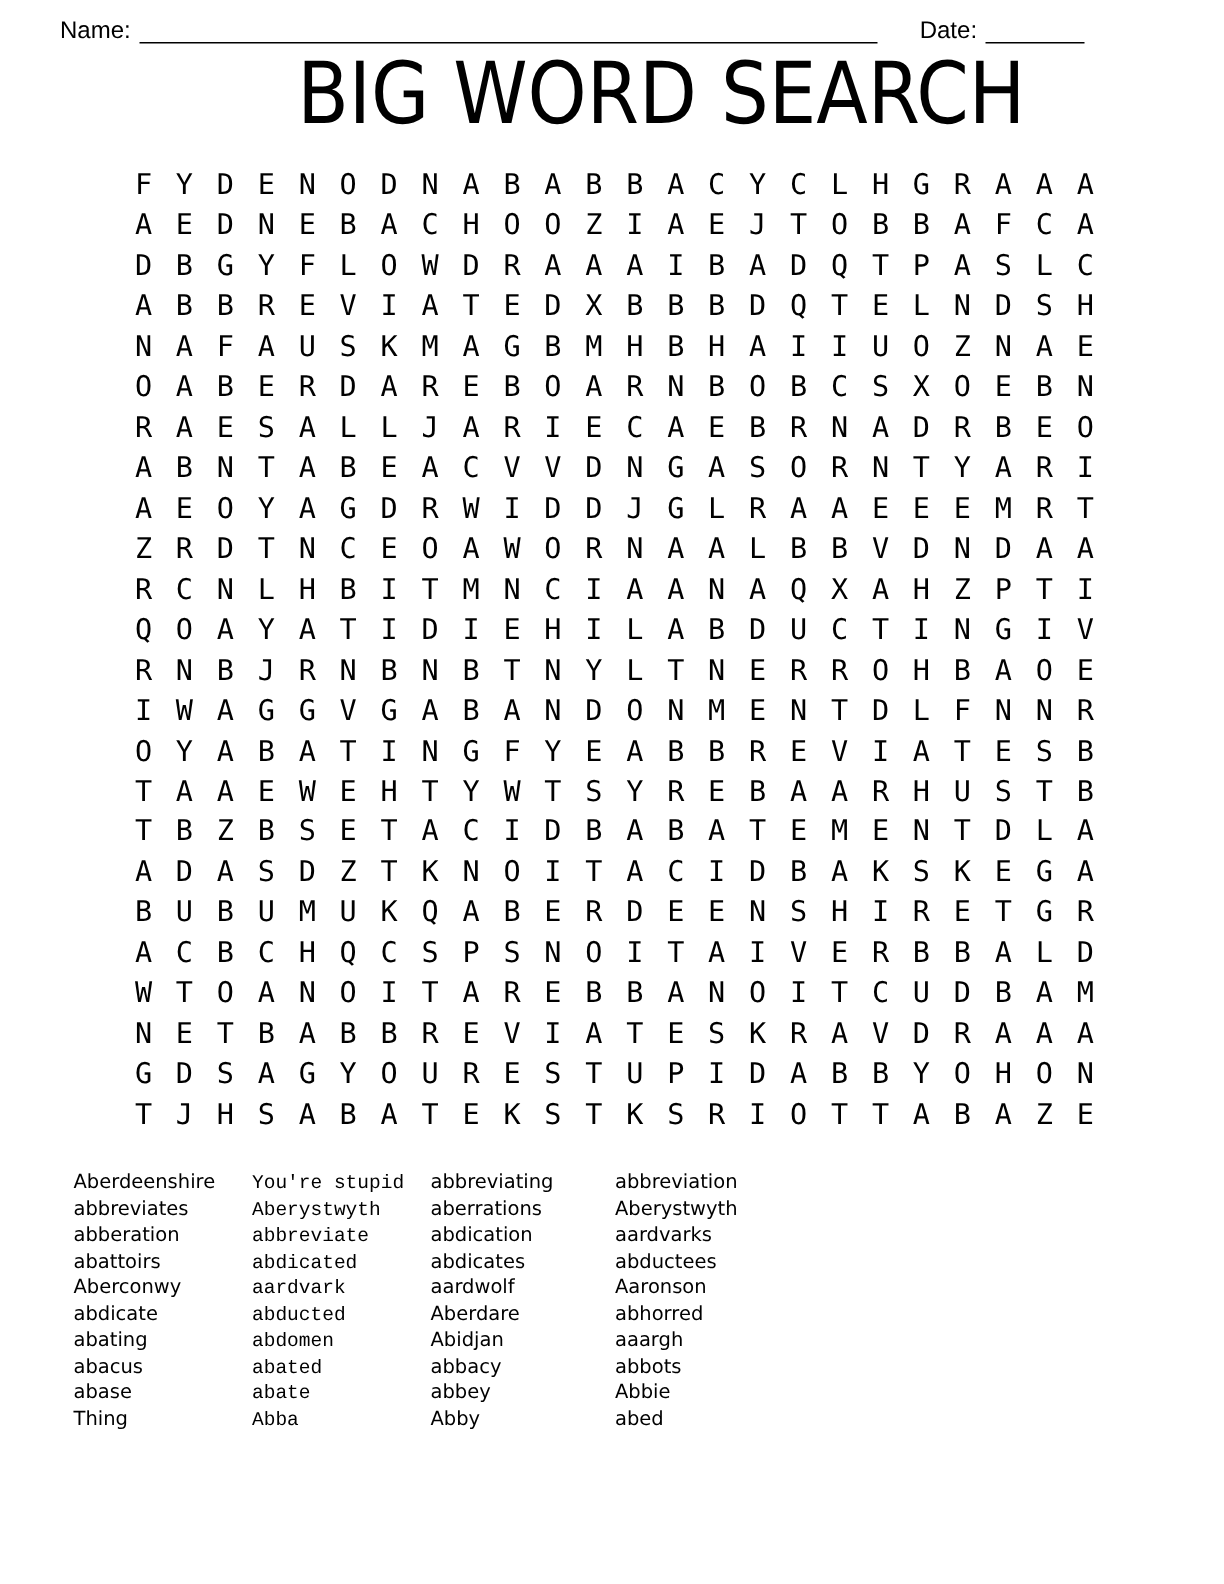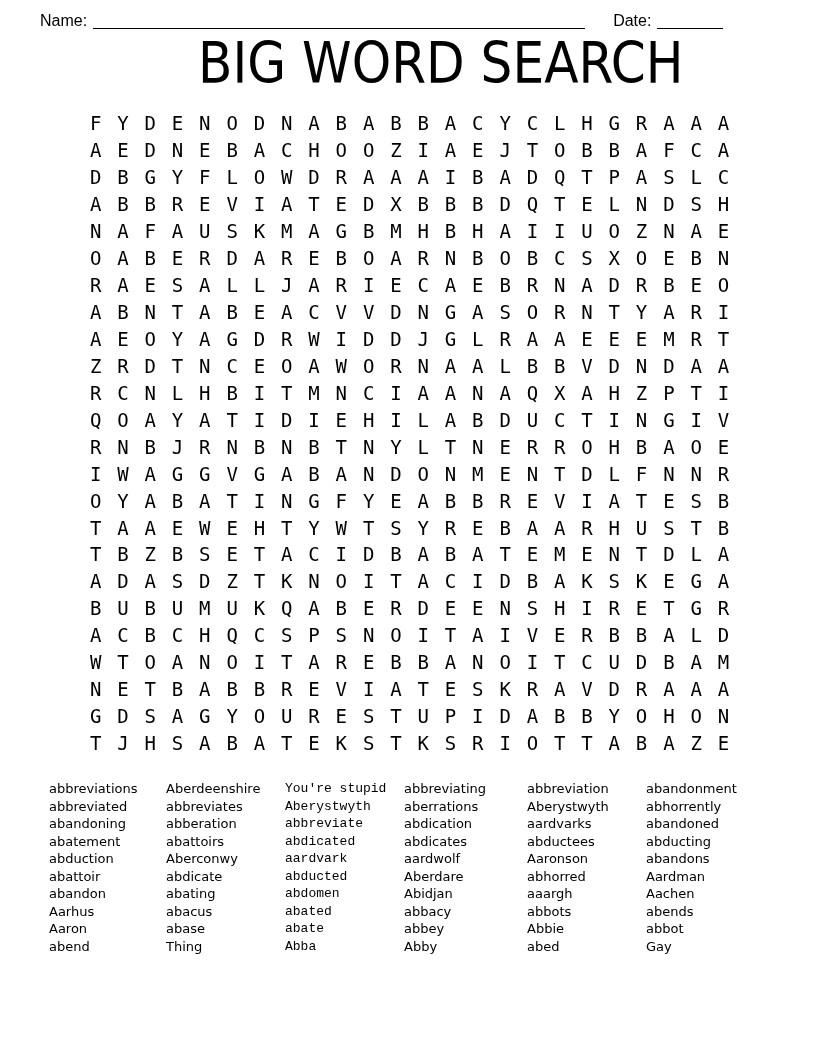--- a/index.html
+++ b/index.html
@@ -690,32 +690,20 @@
     <div class="cell">T</div>
     <div class="cell">T</div>
     <div class="cell">A</div>
     <div class="cell">B</div>
     <div class="cell">A</div>
     <div class="cell">Z</div>
     <div class="cell">E</div>
   </div>
 
 <div class="word-list">
-    <div class="word-col c0">
-      <div class="word">abbreviations</div>
-      <div class="word">abbreviated</div>
-      <div class="word">abandoning</div>
-      <div class="word">abatement</div>
-      <div class="word">abduction</div>
-      <div class="word">abattoir</div>
-      <div class="word">abandon</div>
-      <div class="word">Aarhus</div>
-      <div class="word">Aaron</div>
-      <div class="word">abend</div>
-    </div>
     <div class="word-col c1">
       <div class="word">Aberdeenshire</div>
       <div class="word">abbreviates</div>
       <div class="word">abberation</div>
       <div class="word">abattoirs</div>
       <div class="word">Aberconwy</div>
       <div class="word">abdicate</div>
       <div class="word">abating</div>
       <div class="word">abacus</div>
       <div class="word">abase</div>
@@ -750,25 +738,13 @@
       <div class="word">Aberystwyth</div>
       <div class="word">aardvarks</div>
       <div class="word">abductees</div>
       <div class="word">Aaronson</div>
       <div class="word">abhorred</div>
       <div class="word">aaargh</div>
       <div class="word">abbots</div>
       <div class="word">Abbie</div>
       <div class="word">abed</div>
     </div>
-    <div class="word-col c5">
-      <div class="word">abandonment</div>
-      <div class="word">abhorrently</div>
-      <div class="word">abandoned</div>
-      <div class="word">abducting</div>
-      <div class="word">abandons</div>
-      <div class="word">Aardman</div>
-      <div class="word">Aachen</div>
-      <div class="word">abends</div>
-      <div class="word">abbot</div>
-      <div class="word">Gay</div>
-    </div>
   </div>
 
 </body></html>

